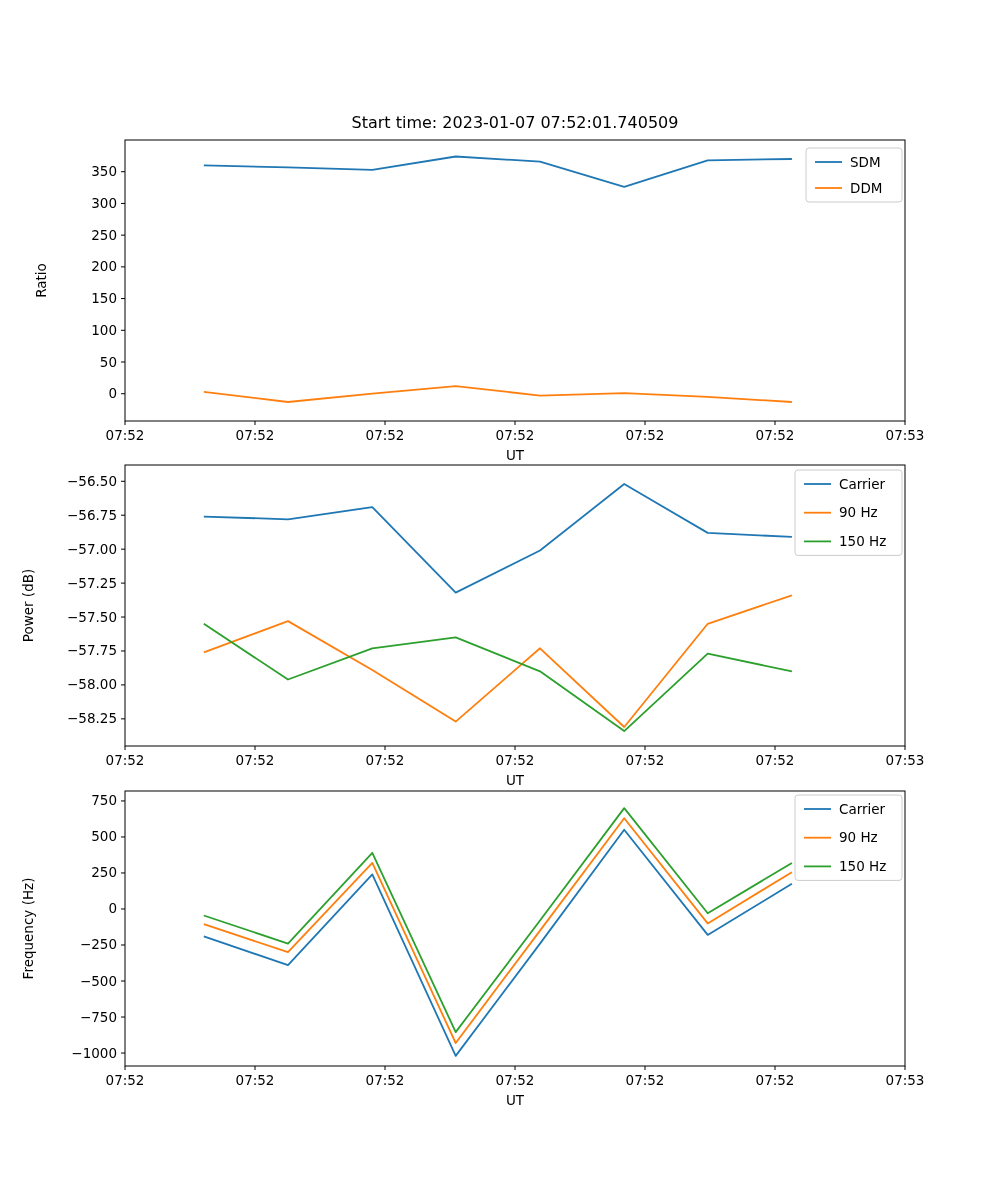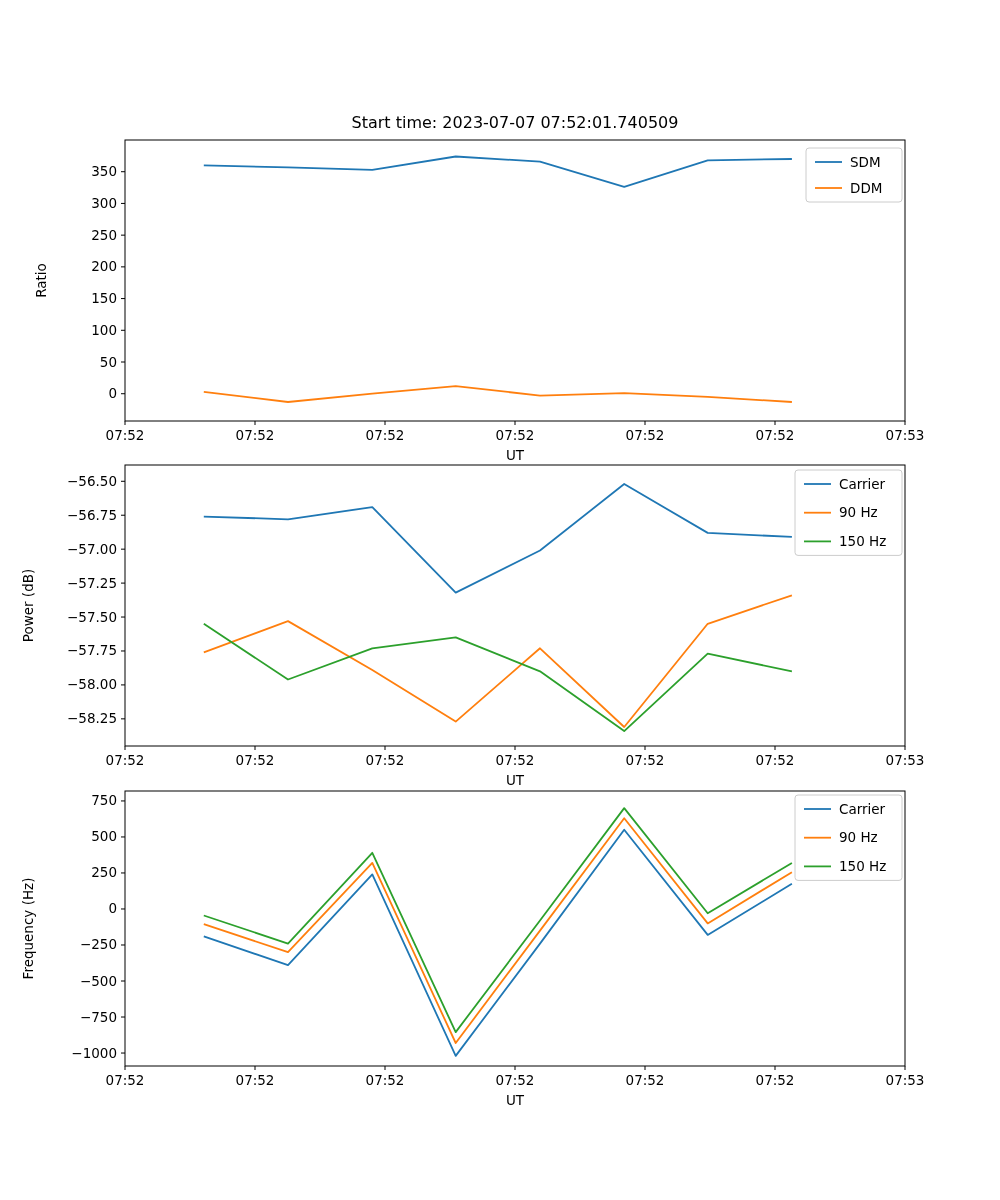--- a/index.html
+++ b/index.html
@@ -17,21 +17,21 @@
     font-size:16px;color:#000000;
     white-space:nowrap;
   }
   svg{position:absolute;top:0;left:0;}
   svg text{fill:#000000;}
 </style>
 </head>
 <body>
 
 <div class="figure">
-  <div class="fig-title">Start time: 2023-07-07 07:52:01.740509</div>
+  <div class="fig-title">Start time: 2023-01-07 07:52:01.740509</div>
   <svg id="fig-svg" width="1000" height="1200" viewBox="0 0 1000 1200" xmlns="http://www.w3.org/2000/svg">
       <g>
         <rect x="125" y="140" width="780" height="281" fill="none" stroke="#000000" stroke-width="1"></rect>
         <line x1="125" y1="421" x2="125" y2="425" stroke="#000000" stroke-width="1"></line>
         <text x="125" y="440" text-anchor="middle" font-size="13.5">07:52</text>
         <line x1="255" y1="421" x2="255" y2="425" stroke="#000000" stroke-width="1"></line>
         <text x="255" y="440" text-anchor="middle" font-size="13.5">07:52</text>
         <line x1="385" y1="421" x2="385" y2="425" stroke="#000000" stroke-width="1"></line>
         <text x="385" y="440" text-anchor="middle" font-size="13.5">07:52</text>
         <line x1="515" y1="421" x2="515" y2="425" stroke="#000000" stroke-width="1"></line>

